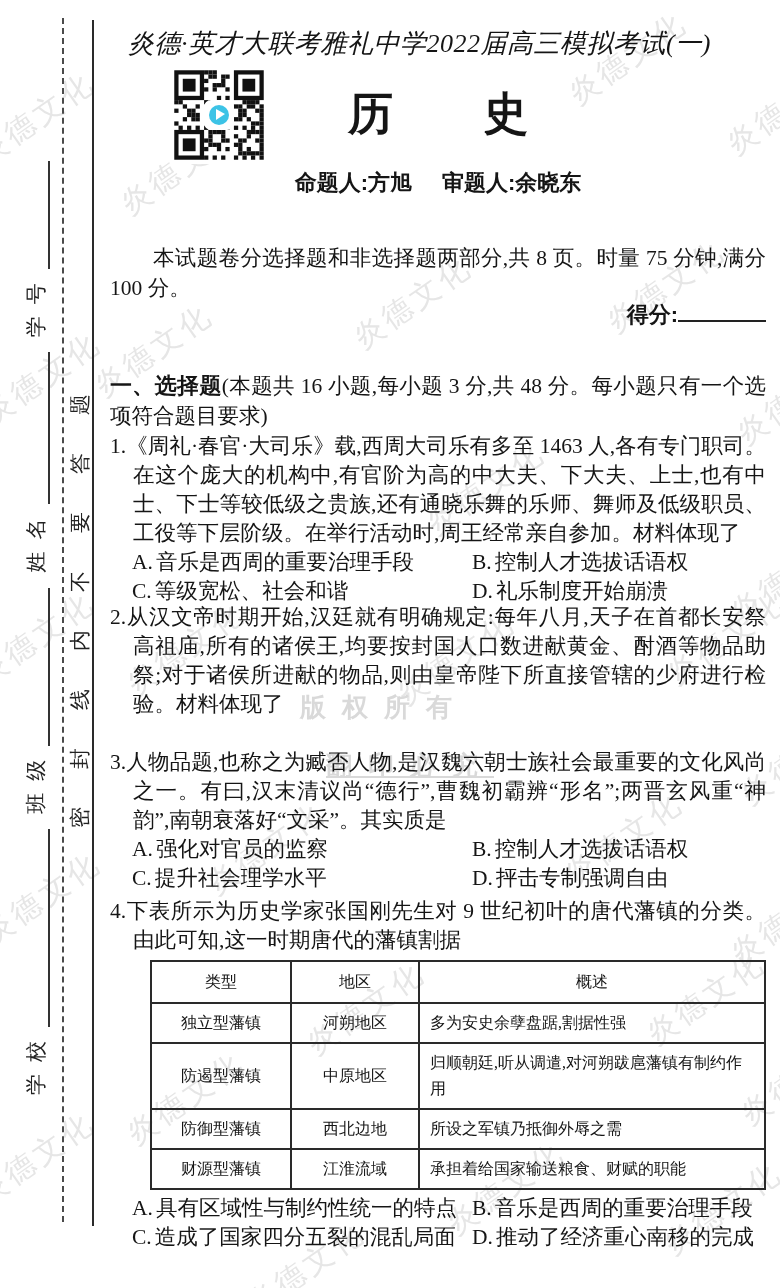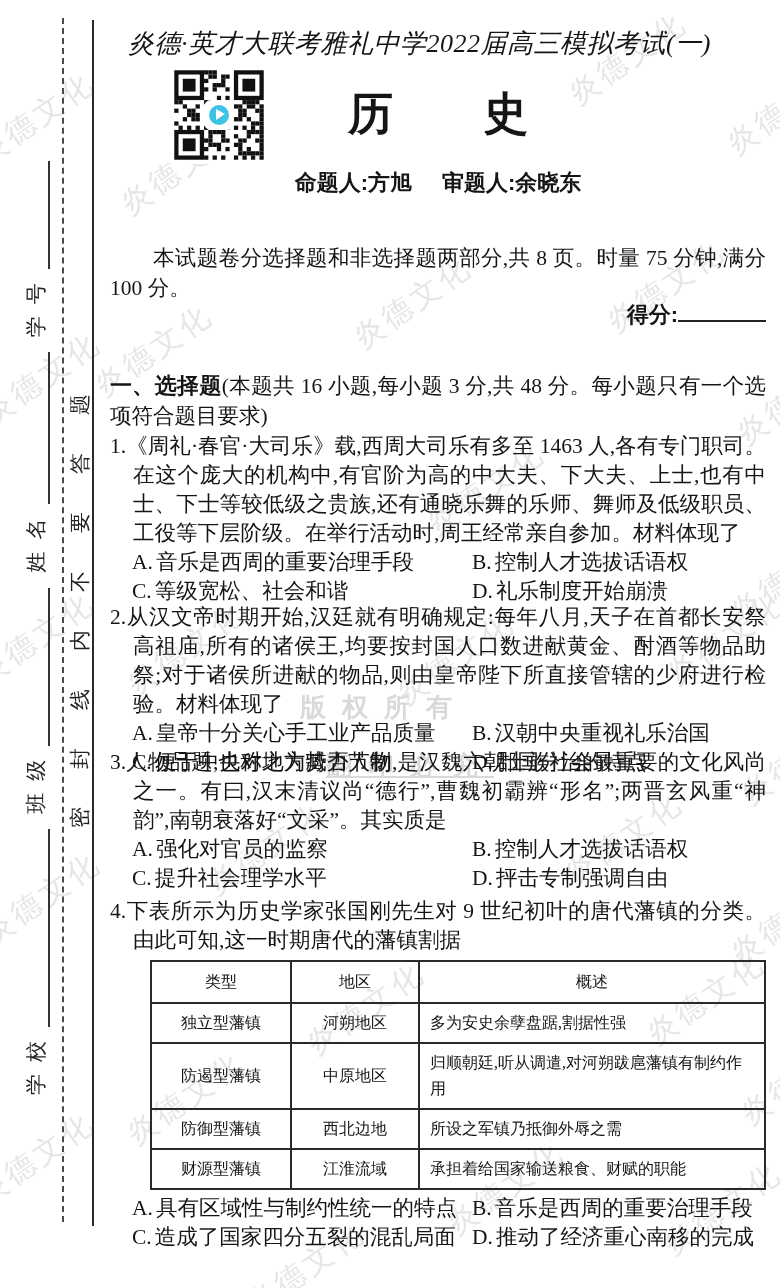--- a/index.html
+++ b/index.html
@@ -294,30 +294,20 @@
       </div>
       <div class="opt-row">
         <span class="opt opt-left"><span class="olabel">C.</span><span>等级宽松、社会和谐</span></span>
         <span class="opt"><span class="olabel">D.</span><span>礼乐制度开始崩溃</span></span>
       </div>
     </div>
   </div>
 
   <div class="blk question q2">
     <p class="q-stem"><span>2.</span><span>从汉文帝时期开始,汉廷就有明确规定:每年八月,天子在首都长安祭高祖庙,所有的诸侯王,均要按封国人口数进献黄金、酎酒等物品助祭;对于诸侯所进献的物品,则由皇帝陛下所直接管辖的少府进行检验。材料体现了</span></p>
-    <div class="opts">
-      <div class="opt-row">
-        <span class="opt opt-left"><span class="olabel">A.</span><span>皇帝十分关心手工业产品质量</span></span>
-        <span class="opt"><span class="olabel">B.</span><span>汉朝中央重视礼乐治国</span></span>
-      </div>
-      <div class="opt-row">
-        <span class="opt opt-left"><span class="olabel">C.</span><span>便于中央对地方势力节制</span></span>
-        <span class="opt"><span class="olabel">D.</span><span>郡国分治的特点</span></span>
-      </div>
-    </div>
   </div>
 
   <div class="blk question q3">
     <p class="q-stem"><span>3.</span><span>人物品题,也称之为臧否人物,是汉魏六朝士族社会最重要的文化风尚之一。有曰,汉末清议尚“德行”,曹魏初霸辨“形名”;两晋玄风重“神韵”,南朝衰落好“文采”。其实质是</span></p>
     <div class="opts">
       <div class="opt-row">
         <span class="opt opt-left"><span class="olabel">A.</span><span>强化对官员的监察</span></span>
         <span class="opt"><span class="olabel">B.</span><span>控制人才选拔话语权</span></span>
       </div>
       <div class="opt-row">

